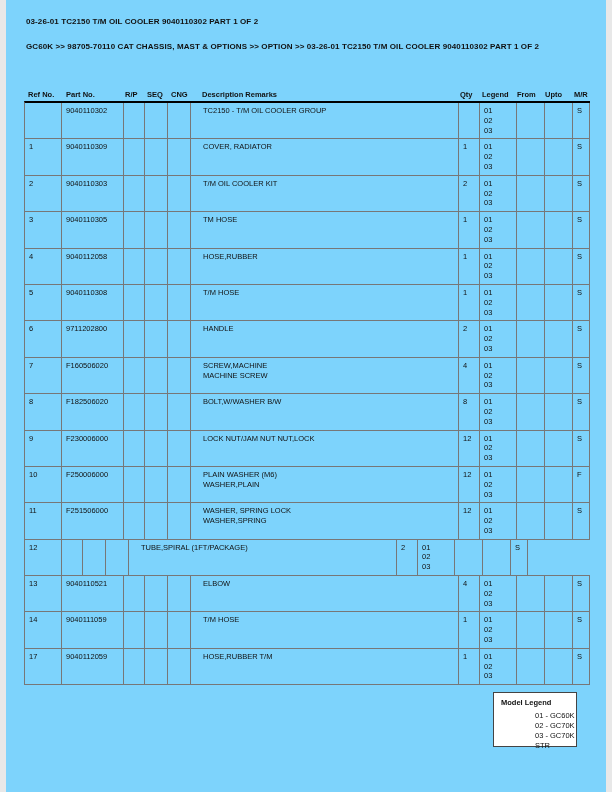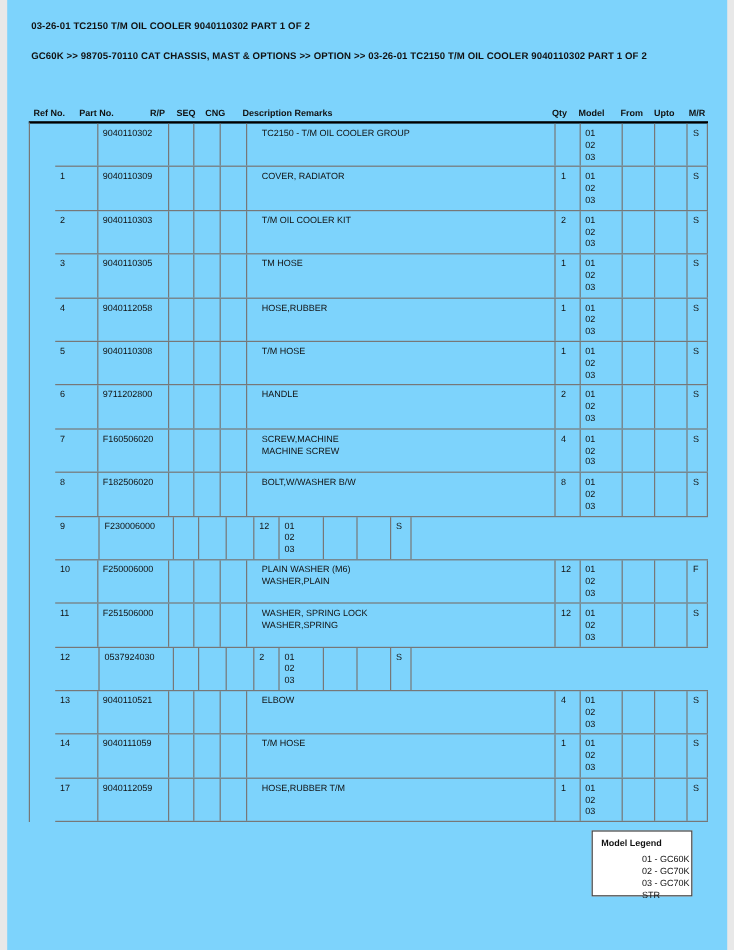--- a/index.html
+++ b/index.html
@@ -19,21 +19,21 @@
   
   .thead{position:absolute;left:18px;top:84px;width:565px;height:17px;}
   .hc{position:absolute;bottom:2px;font-size:7.5px;font-weight:bold;white-space:nowrap;text-align:center;}
   .h0{left:4px}.h1{left:42px}.h2{left:101px}.h3{left:123px}.h4{left:147px}
   .h5{left:178px}.h6{left:436px}.h7{left:458px}.h8{left:493px}.h9{left:521px}.h10{left:550px}
   
   .grid{
     position:absolute;left:18px;top:101px;width:565px;
     border-top:2.5px solid #000;border-left:1px solid #777;box-sizing:content-box;
   }
-  .row{display:flex;height:36.4px;border-bottom:1px solid #777;box-sizing:border-box;margin-left:21px;}
+  .row{display:flex;height:36.4px;border-bottom:1px solid #777;box-sizing:border-box;}
   .cell{
     border-right:1px solid #777;box-sizing:border-box;
     padding:3px 0 0 4px;font-size:7.5px;line-height:9.8px;overflow:hidden;white-space:nowrap;
   }
   .c0{width:37px}.c1{width:62px}.c2{width:21px}.c3{width:23px}.c4{width:23px}
   .c5{width:268px;padding-left:12px}.c6{width:21px}.c7{width:37px}
   .c8{width:28px}.c9{width:28px}.c10{width:17px}
   
   .legend{
     position:absolute;left:487px;top:692px;width:84px;height:55px;
@@ -51,21 +51,21 @@
   <div class="doc-breadcrumb">GC60K &gt;&gt; 98705-70110 CAT CHASSIS, MAST &amp; OPTIONS &gt;&gt; OPTION &gt;&gt; 03-26-01 TC2150 T/M OIL COOLER 9040110302 PART 1 OF 2</div>
 
   <div class="thead">
     <span class="hc h0">Ref No.</span>
     <span class="hc h1">Part No.</span>
     <span class="hc h2">R/P</span>
     <span class="hc h3">SEQ</span>
     <span class="hc h4">CNG</span>
     <span class="hc h5">Description Remarks</span>
     <span class="hc h6">Qty</span>
-    <span class="hc h7">Model</span>
+    <span class="hc h7">Legend</span>
     <span class="hc h8">From</span>
     <span class="hc h9">Upto</span>
     <span class="hc h10">M/R</span>
   </div>
 
   <div class="grid">
       <div class="row">
         <div class="cell c0">
           <div>&nbsp;</div>
         </div>
@@ -408,20 +408,23 @@
         </div>
         <div class="cell c2">
           <div>&nbsp;</div>
         </div>
         <div class="cell c3">
           <div>&nbsp;</div>
         </div>
         <div class="cell c4">
           <div>&nbsp;</div>
         </div>
+        <div class="cell c5">
+          <div>LOCK NUT/JAM NUT NUT,LOCK</div>
+        </div>
         <div class="cell c6">
           <div>12</div>
         </div>
         <div class="cell c7">
           <div>01</div>
           <div>02</div>
           <div>03</div>
         </div>
         <div class="cell c8">
           <div>&nbsp;</div>
@@ -506,31 +509,31 @@
           <div>&nbsp;</div>
         </div>
         <div class="cell c10">
           <div>S</div>
         </div>
       </div>
       <div class="row">
         <div class="cell c0">
           <div>12</div>
         </div>
-        <div class="cell c1">
-          <div>0537924030</div>
-        </div>
-        <div class="cell c2">
-          <div>&nbsp;</div>
-        </div>
-        <div class="cell c3">
-          <div>&nbsp;</div>
-        </div>
-        <div class="cell c4">
-          <div>&nbsp;</div>
+        <div class="cell c2">
+          <div>&nbsp;</div>
+        </div>
+        <div class="cell c3">
+          <div>&nbsp;</div>
+        </div>
+        <div class="cell c4">
+          <div>&nbsp;</div>
+        </div>
+        <div class="cell c5">
+          <div>TUBE,SPIRAL (1FT/PACKAGE)</div>
         </div>
         <div class="cell c6">
           <div>2</div>
         </div>
         <div class="cell c7">
           <div>01</div>
           <div>02</div>
           <div>03</div>
         </div>
         <div class="cell c8">

